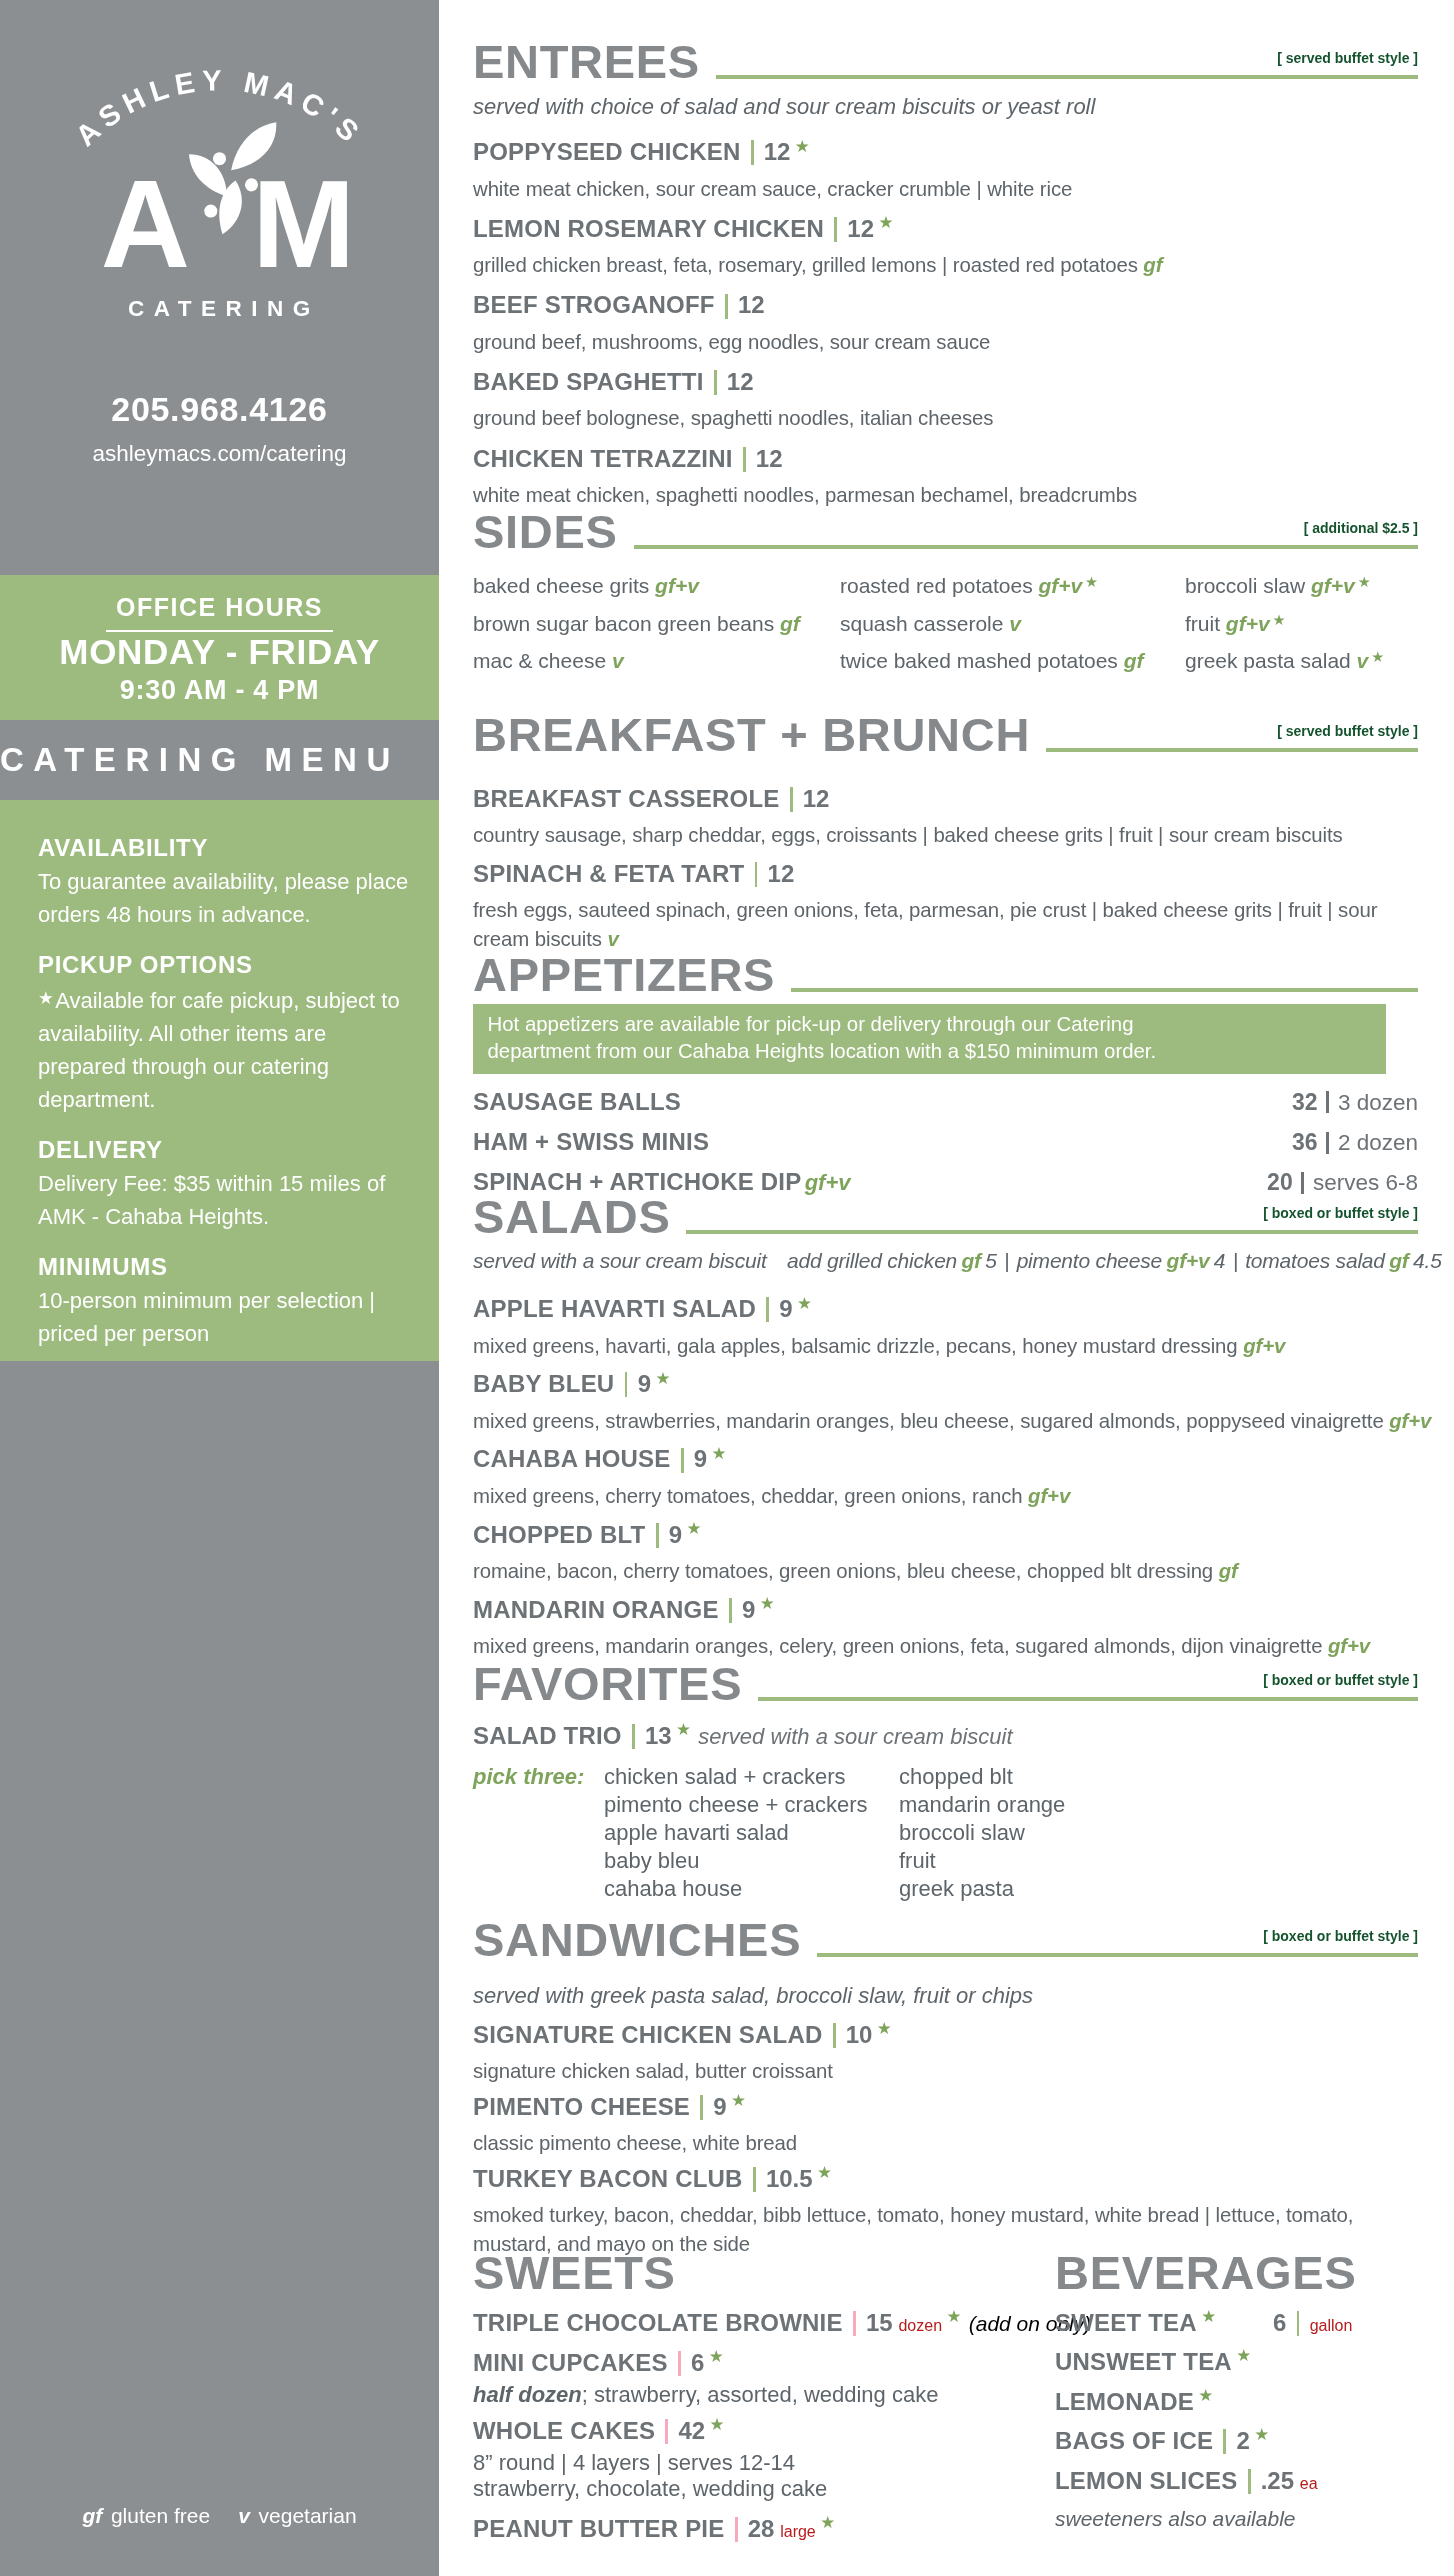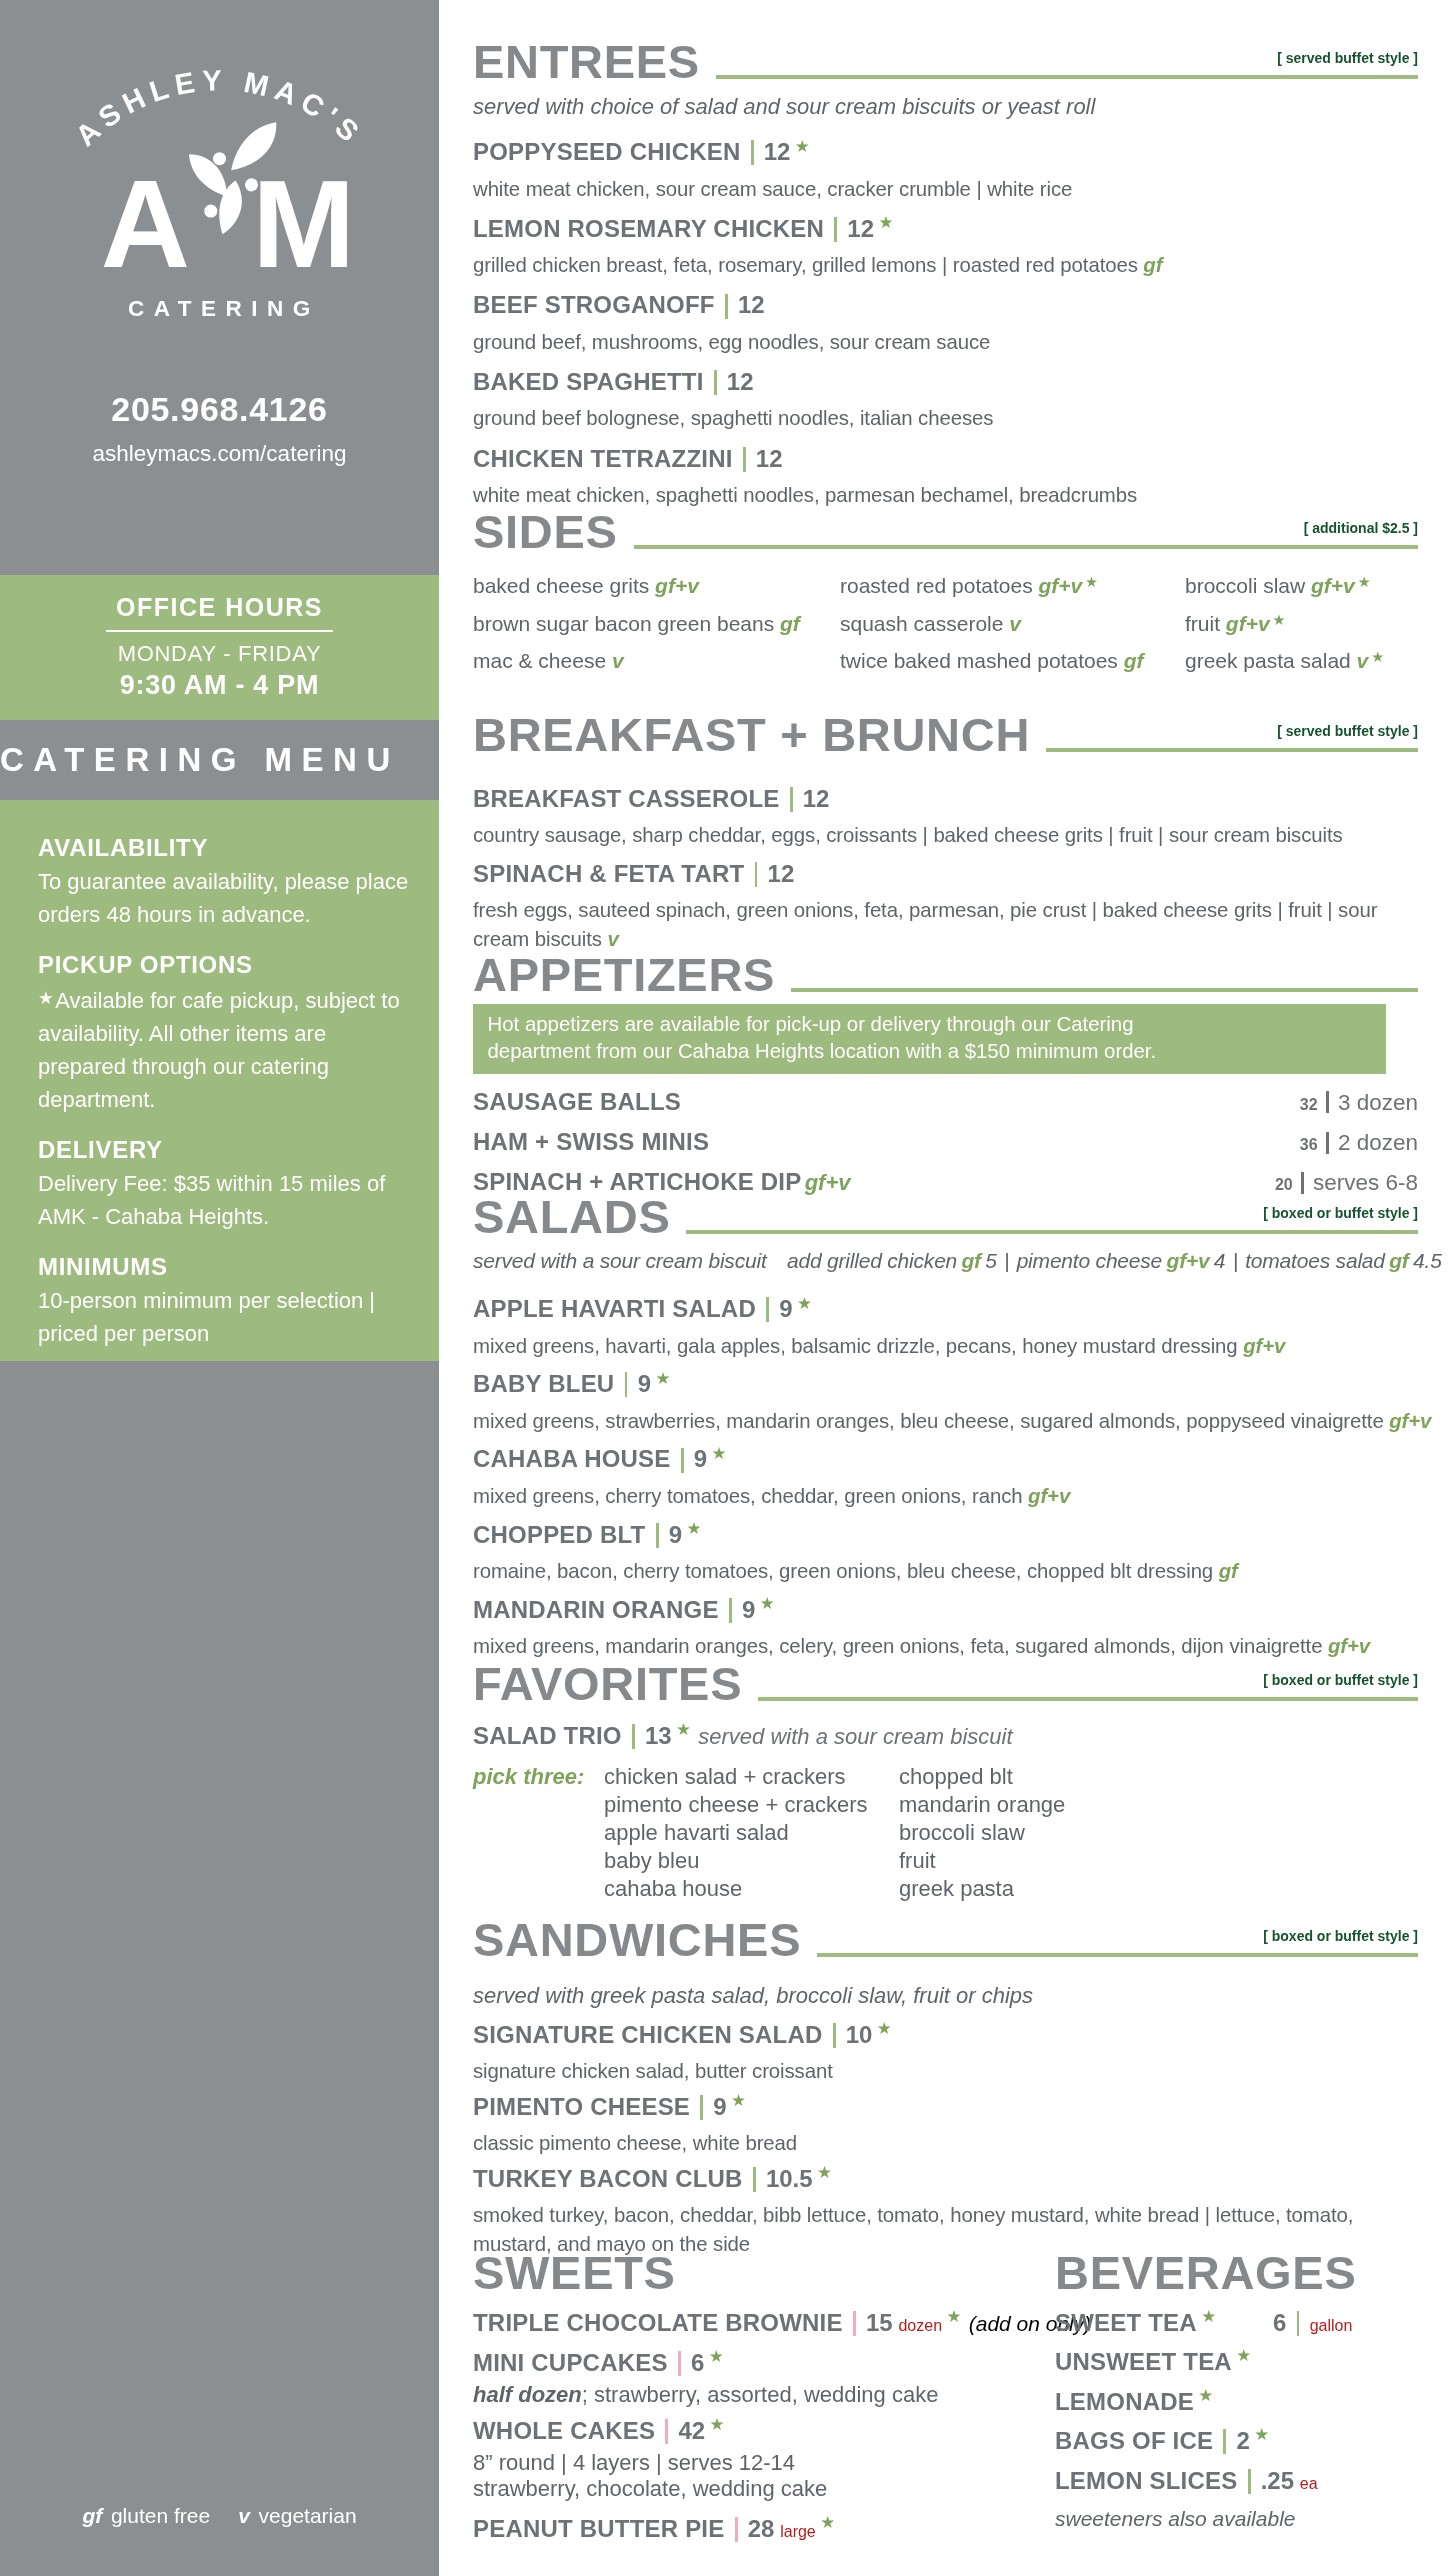--- a/index.html
+++ b/index.html
@@ -15,21 +15,21 @@
   .logo-svg .mono{font-size:170px;font-weight:700;fill:#ffffff;}
   .logo-svg .word{font-size:31px;font-weight:700;letter-spacing:13px;fill:#ffffff;}
   .phone{position:absolute;left:0;top:390px;width:439px;text-align:center;
          font-size:34px;font-weight:700;color:#ffffff;letter-spacing:0.7px;}
   .website{position:absolute;left:0;top:441px;width:439px;text-align:center;
          font-size:22.5px;color:#ffffff;}
   .green-band{position:absolute;left:0;top:575px;width:439px;height:145px;background:#9dba7f;
          text-align:center;box-sizing:border-box;padding-top:17.5px;}
   .oh-title{display:inline-block;font-size:25px;font-weight:700;letter-spacing:1.5px;color:#fff;
          border-bottom:2.2px solid #fff;padding:0 10.2px 8.7px 10.2px;}
-  .oh-days{margin-top:9px;font-size:22px;font-weight:400;color:#fff;letter-spacing:0.7px;}
+  .oh-days{margin-top:0;font-size:35px;font-weight:700;color:#fff;letter-spacing:0.7px;}
   .oh-time{margin-top:2.9px;font-size:27px;font-weight:700;color:#fff;letter-spacing:0.7px;}
   .menu-strip{position:absolute;left:0;top:720px;width:439px;height:80px;
          display:flex;align-items:center;}
   .menu-strip span{font-size:33px;font-weight:700;letter-spacing:9.5px;color:#fff;}
   .green-block{position:absolute;left:0;top:800px;width:439px;height:561px;background:#9dba7f;
          box-sizing:border-box;padding:33px 26px 0 38px;}
   .info-block{margin-bottom:19px;}
   .info-title{font-size:24px;font-weight:700;color:#fff;letter-spacing:0.7px;line-height:29px;margin-bottom:2.9px;}
   .info-text{font-size:22px;color:#fff;line-height:33px;}
   .info-star{font-size:17.5px;vertical-align:4.4px;margin-right:1.5px;}
@@ -68,21 +68,21 @@
   .side-cell .star{top:-5.8px;margin-left:2.9px;font-size:14.5px;}
   
   #sec-breakfast{top:711px;} #sec-breakfast .sec-head{margin-bottom:26px;}
   #sec-breakfast .item{margin-bottom:8.7px;}
   
   #sec-appetizers{top:951px;}
   .banner{margin-top:5.8px;width:913px;box-sizing:border-box;background:#9dba7f;
           padding:7.3px 189px 8.7px 14.5px;font-size:20.4px;color:#fff;line-height:27px;}
   .app-rows{margin-top:13px;}
   .app-row{display:flex;justify-content:space-between;align-items:baseline;line-height:29px;margin-bottom:7.3px;white-space:nowrap;}
-  .app-price{font-size:16px;font-weight:700;color:#6c7276;}
+  .app-price{font-size:23px;font-weight:700;color:#6c7276;}
   .app-unit{font-size:22.5px;color:#6c7276;}
   .app-row .bar{height:22px;vertical-align:-3.6px;margin:0 8.7px;}
   
   #sec-salads{top:1193px;}
   .salad-intro{margin-top:7.3px;margin-bottom:19px;font-style:italic;font-size:21px;color:#5e656a;
           line-height:28px;white-space:nowrap;letter-spacing:-0.2px;}
   .salad-intro .gap{display:inline-block;width:20.4px;}
   .salad-intro .tag{margin:0 4.4px;}
   .salad-intro .asep{color:#5e656a;margin:0 7.3px;}
   #sec-salads .item{margin-bottom:8.7px;}

